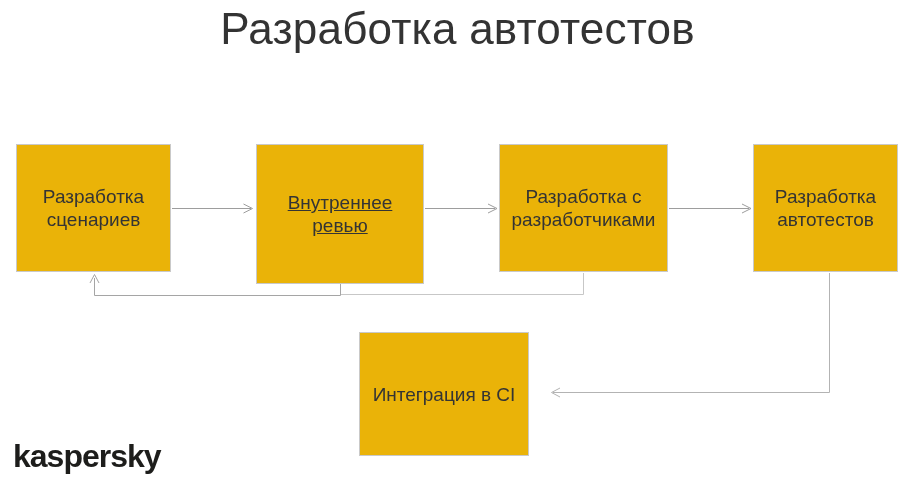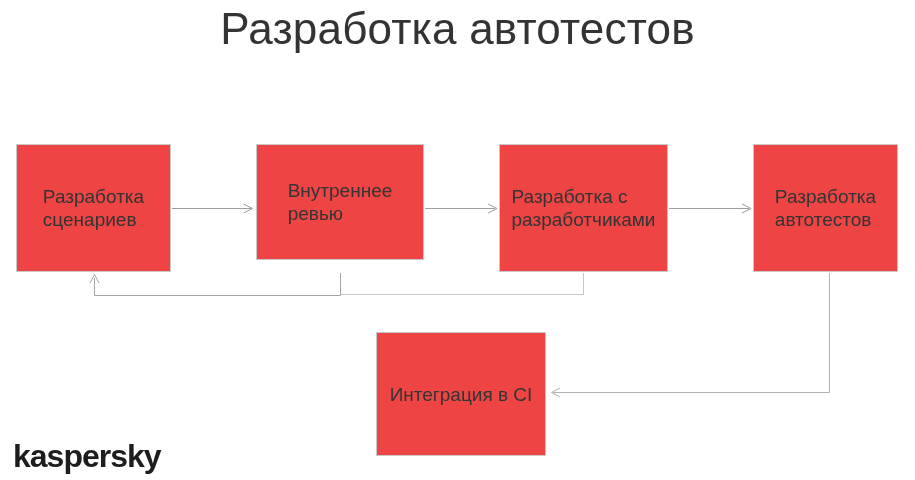--- a/index.html
+++ b/index.html
@@ -27,35 +27,36 @@
     font-size: 44px;
     line-height: 54px;
     font-weight: 400;
     color: #333333;
     letter-spacing: 0.2px;
     white-space: nowrap;
   }
   .node {
     position: absolute;
     box-sizing: border-box;
-    background: #ef4444;
+    background: #eab308;
     border: 1px solid #c9c9c9;
     display: flex;
     align-items: center;
     justify-content: center;
+    text-align: center;
     font-size: 19px;
     line-height: 23px;
     color: #343434;
     white-space: pre-line;
   }
   .node-scenarios      { left: 16px;  top: 144px; width: 155px; height: 128px; }
-  .node-internal-review{ left: 256px; top: 144px; width: 168px; height: 116px; }
+  .node-internal-review{ left: 256px; top: 144px; width: 168px; height: 140px; text-decoration: underline; }
   .node-dev-discussion { left: 499px; top: 144px; width: 169px; height: 128px; }
   .node-autotest-dev   { left: 753px; top: 144px; width: 145px; height: 128px; }
-  .node-ci-integration { left: 376px; top: 332px; width: 170px; height: 124px; }
+  .node-ci-integration { left: 359px; top: 332px; width: 170px; height: 124px; }
   .edges-layer {
     position: absolute;
     left: 0;
     top: 0;
     width: 915px;
     height: 480px;
     pointer-events: none;
   }
   .logo {
     position: absolute;

